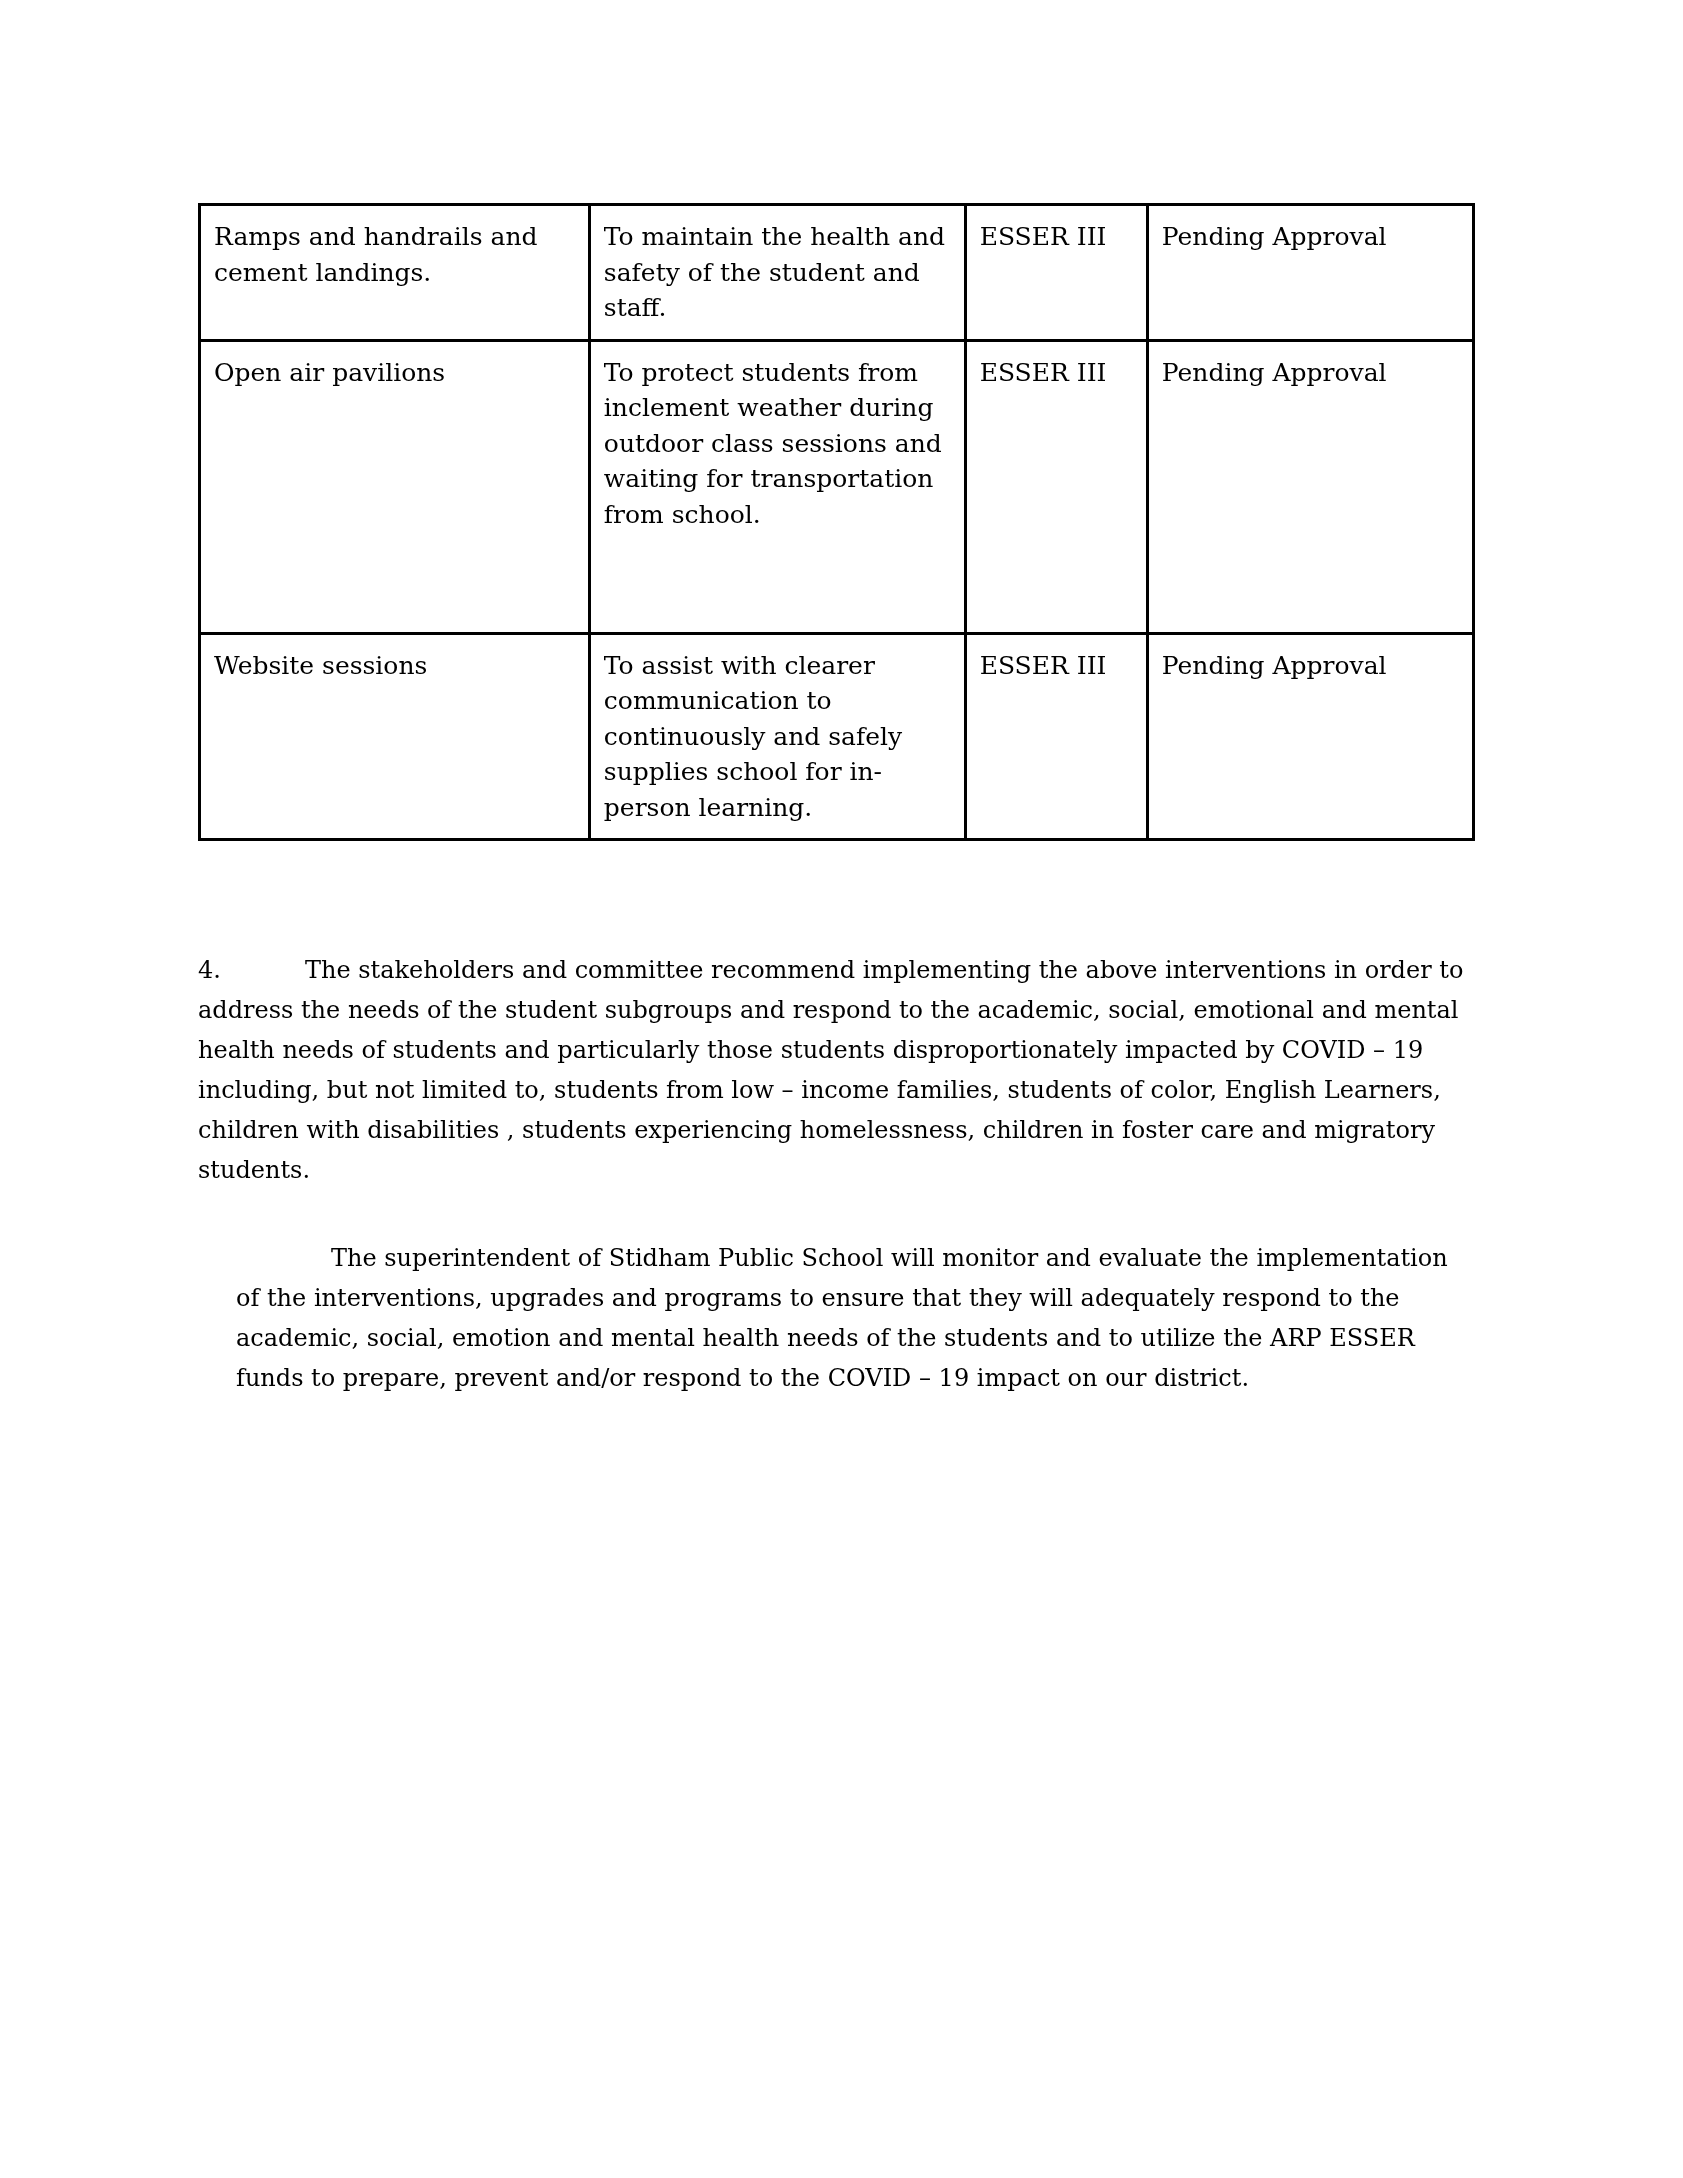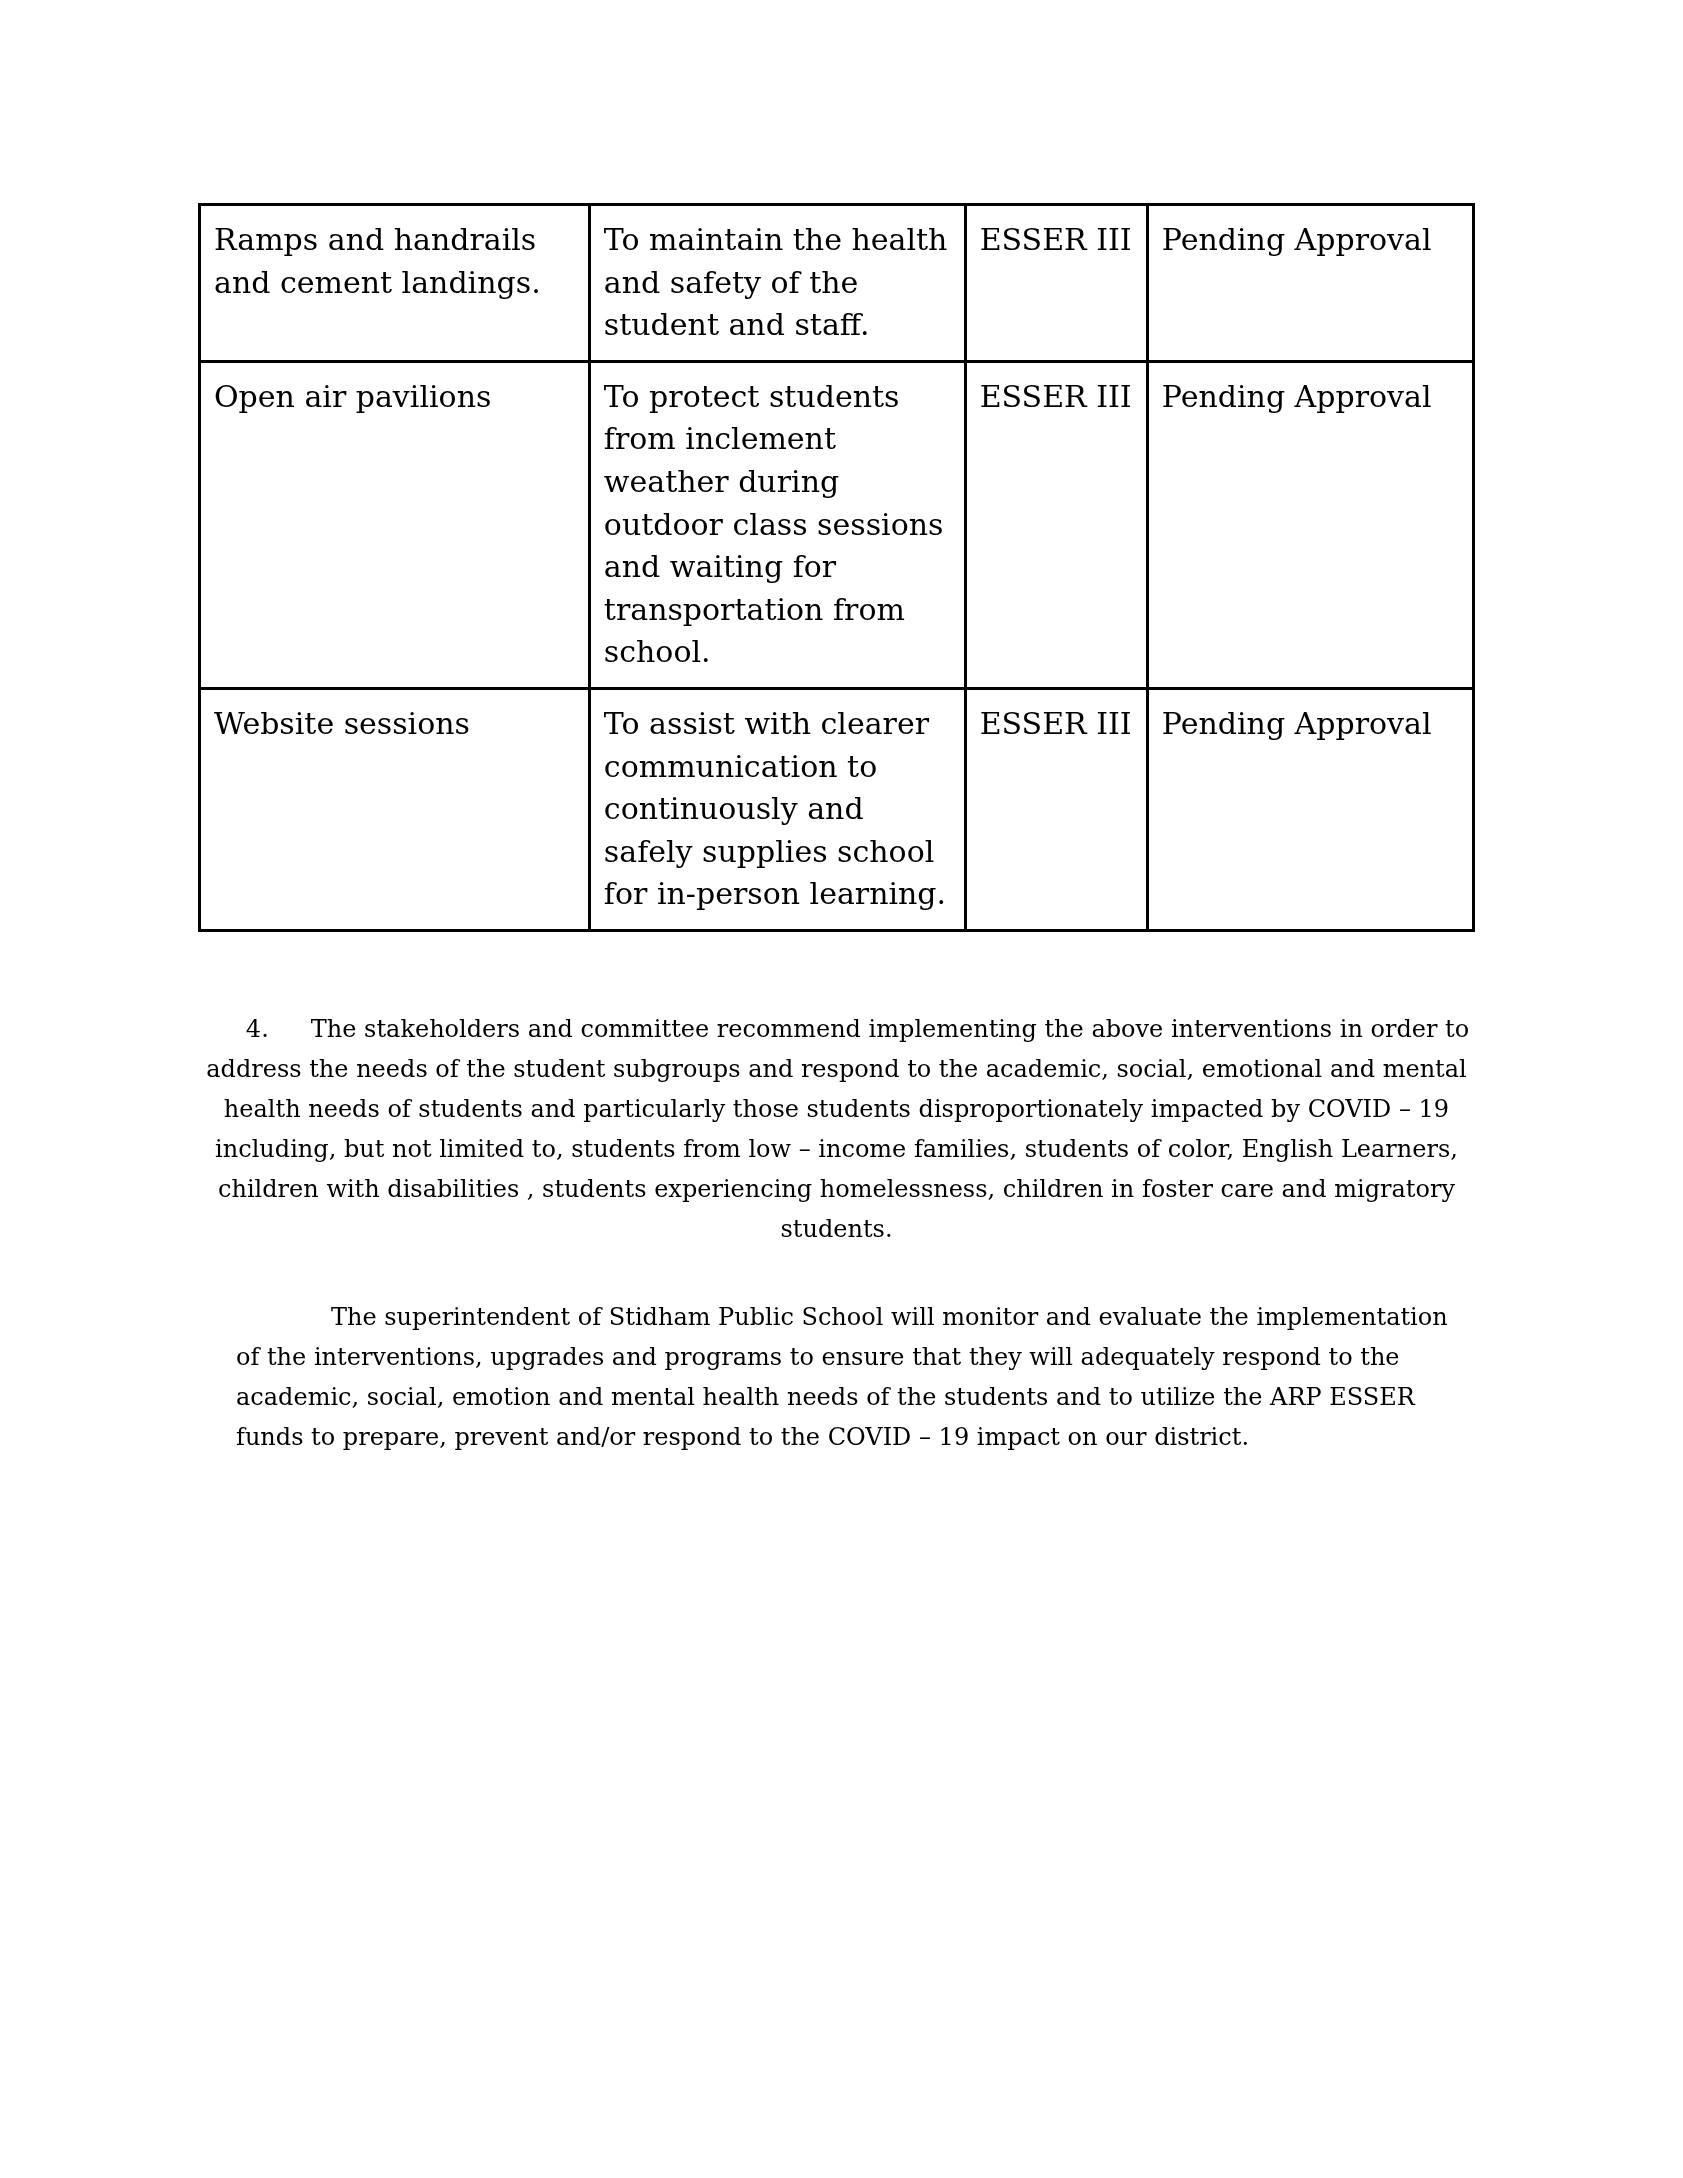--- a/index.html
+++ b/index.html
@@ -22,21 +22,21 @@
   table.interventions-table {
     width: 100%;
     border-collapse: collapse;
     table-layout: fixed;
   }
 
   table.interventions-table td {
     border: 3px solid #000000;
     vertical-align: top;
     padding: 13px 14px 13px 13px;
-    font-size: 30px;
+    font-size: 25px;
     line-height: 1.42;
     word-wrap: break-word;
   }
 
   col.c1 { width: 30.6%; }
   col.c2 { width: 29.5%; }
   col.c3 { width: 14.3%; }
   col.c4 { width: 25.6%; }
 
   tr.row-0 td { height: 124px; }
@@ -44,22 +44,21 @@
   tr.row-2 td { height: 293px; }
   tr.row-3 td { height: 200px; }
 
   .para {
     font-size: 24px;
     line-height: 40px;
     color: #000000;
   }
 
   .para-numbered {
-    margin-top: 77px;
-    text-align: center;
+    margin-top: 109px;
   }
 
   .para-numbered .list-num {
     display: inline-block;
     width: 107px;
   }
 
   .para-closing {
     margin-top: 48px;
     text-indent: 95px;

